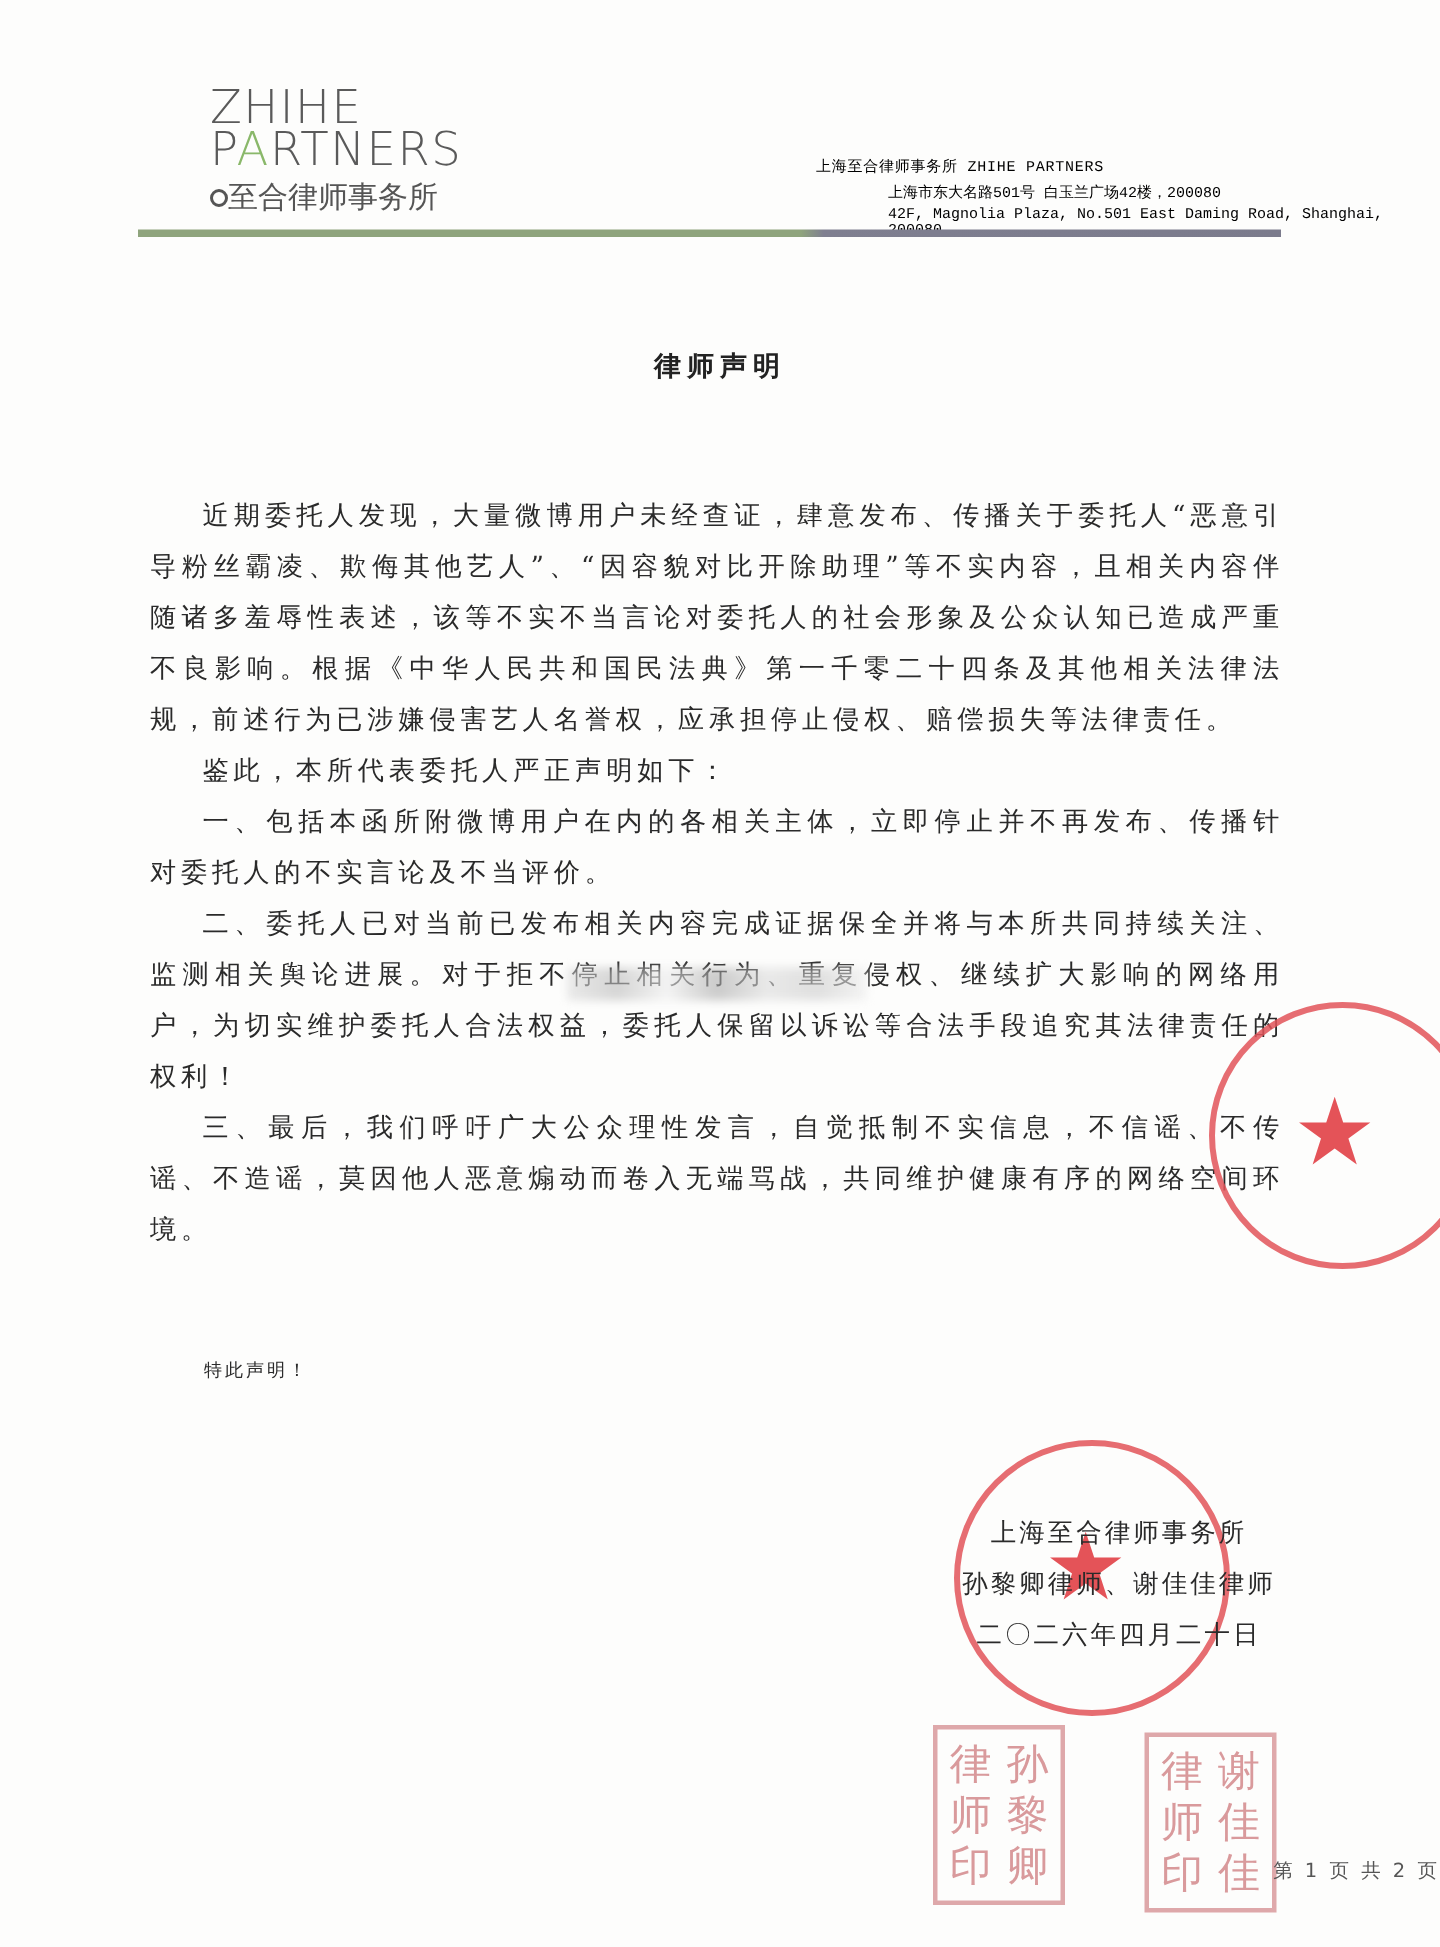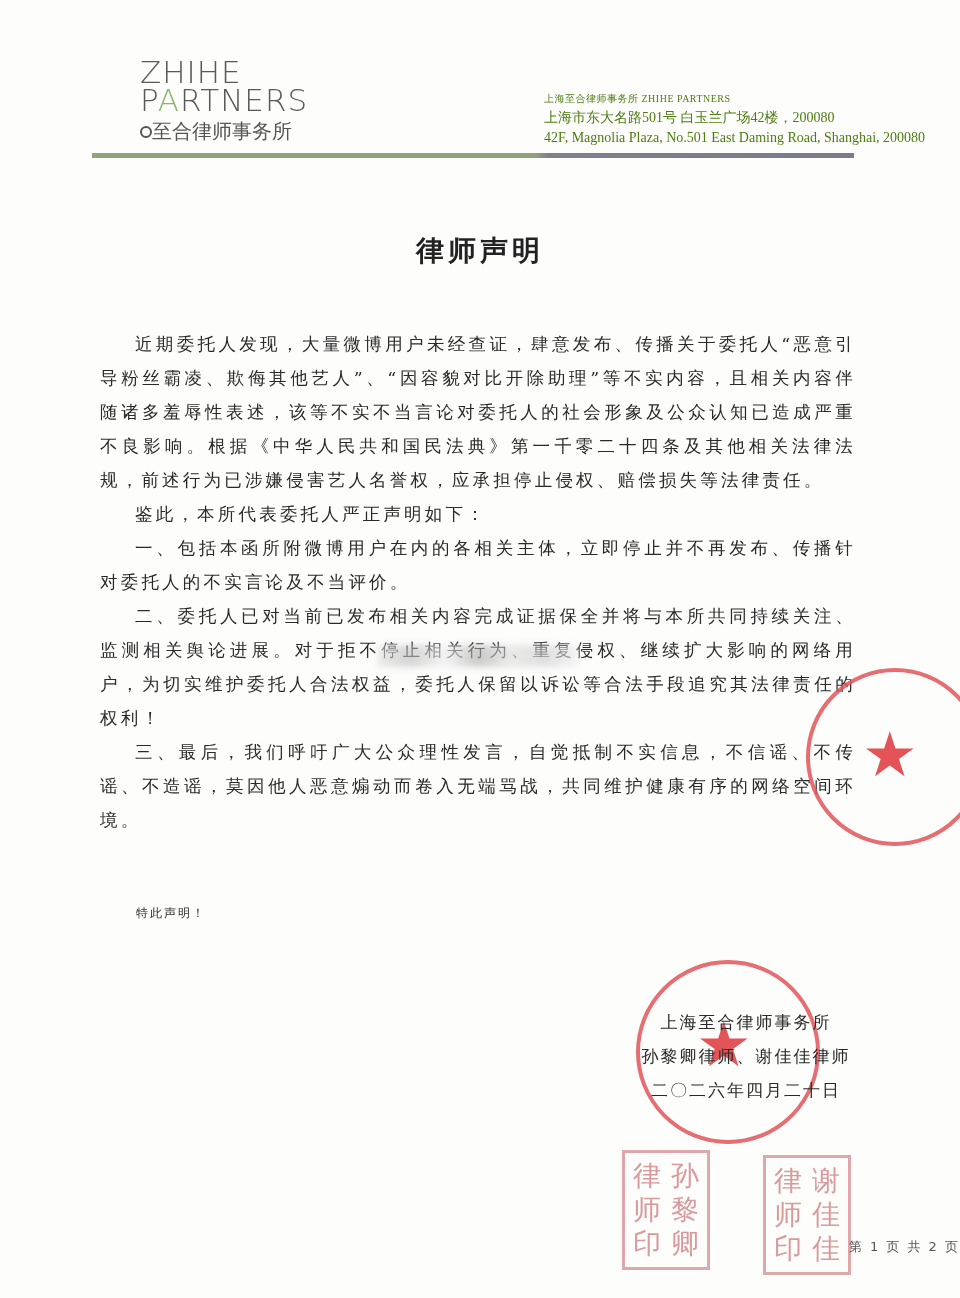--- a/index.html
+++ b/index.html
@@ -5,26 +5,26 @@
   html, body { margin:0; padding:0; }
   body {
     width:960px; height:1298px; background:#fdfdfc; position:relative; overflow:hidden;
     font-family: "DejaVu Serif", "Liberation Serif", serif; color:#2a2a2a;
   }
   .logo { position:absolute; left:100px; top:58px; font-family:"DejaVu Sans","Liberation Sans",sans-serif; color:#5a5a5a;margin-left:40px; }
   .logo .l1, .logo .l2 { font-size:31px; letter-spacing:1px; line-height:28px; font-weight:300; }
   .logo .l2 .accent { color:#8ab86a; }
   .logo .l3 { font-size:20px; margin-top:4px; display:flex; align-items:center; gap:0; color:#555; }
   .logo .ring { width:12px; height:12px; border:2.5px solid #555; border-radius:50%; box-sizing:border-box; display:inline-block; }
-  .addr { position:absolute; left:544px; top:92px; font-family:Liberation Serif, serif; color:#4d7c0f; }
+  .addr { position:absolute; left:544px; top:104px; font-family:Liberation Mono, monospace; color:#000000; }
   .addr .a1 { font-size:10px; letter-spacing:0.5px; }
-  .addr .a2, .addr .a3 { font-size:14px; margin-top:3px; }
+  .addr .a2, .addr .a3 { font-size:10px; margin-top:3px;margin-left:48px; }
   .rule { position:absolute; left:92px; top:153px; width:762px; height:5px;
     background:linear-gradient(90deg,#8fa47d 0%,#8fa47d 58%,#7f7f90 60%,#7b7b8c 100%); }
-  .title { position:absolute; left:0; right:0; top:232px; text-align:center; font-size:28px; font-weight:bold; letter-spacing:4px; color:#222; }
+  .title { position:absolute; left:0; right:0; top:232px; text-align:center; font-size:18px; font-weight:bold; letter-spacing:4px; color:#222; }
   .body { position:absolute; left:100px; top:327px; width:756px; font-size:17.5px; line-height:34px; letter-spacing:3.2px; text-align:justify; }
   .body p { margin:0; text-indent:2em; }
   .body .u { text-decoration:underline; font-style:italic; }
   .closing { position:absolute; left:136px; top:905px; font-size:12px; letter-spacing:2px; }
   .sign { position:absolute; left:640px; top:1005px; font-size:17px; line-height:34px; letter-spacing:2px; text-align:center; width:212px; }
   .seal-big { position:absolute; left:636px; top:960px; width:176px; height:176px; border:4px solid #e25459; border-radius:50%; opacity:0.85; }
   .seal-side { position:absolute; left:806px; top:668px; width:170px; height:170px; border:4px solid #e25459; border-radius:50%; opacity:0.85; }
   .star { position:absolute; color:#e0363c; font-size:62px; line-height:1; }
   .sq { position:absolute; border:3px solid #d99a9c; color:#d3898c; font-size:28px; line-height:34px; padding:6px 8px; display:grid; grid-template-columns:1fr 1fr; gap:0 10px; opacity:0.85; }
   .blur { position:absolute; left:378px; top:645px; width:200px; height:22px; background:linear-gradient(90deg,#ddd,#bbb,#eee,#aaa,#ddd,#ccc,#eee); filter:blur(3px); opacity:0.6; }

